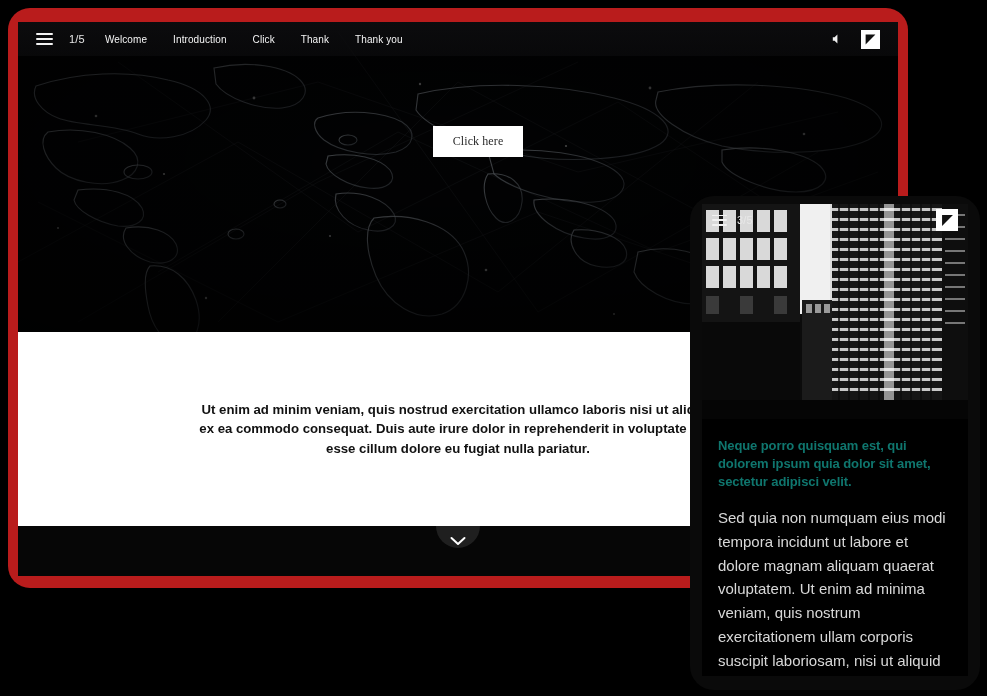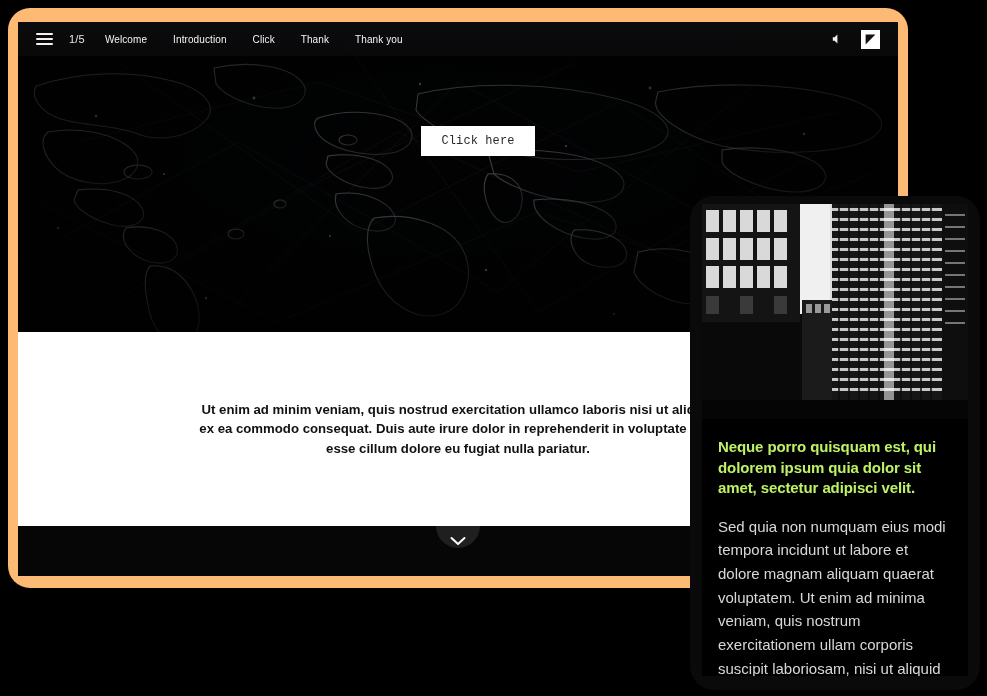--- a/index.html
+++ b/index.html
@@ -7,21 +7,21 @@
     width:987px; height:696px;
     background:#000;
     font-family:"Liberation Sans", sans-serif;
     overflow:hidden;
   }
 
   
   #desktop-device{
     position:absolute; left:8px; top:8px;
     width:900px; height:580px;
-    background:#fdba74;
+    background:#b91c1c;
     border-radius:22px;
     padding:12px 10px;
   }
   #desktop-screen{
     position:absolute; left:10px; top:14px;
     width:880px; height:554px;
     overflow:hidden;
     background:#fff;
   }
 
@@ -83,21 +83,21 @@
     max-width:520px; margin:0 auto;
     text-shadow:0 2px 10px rgba(0,0,0,.6);
   }
   .cta-button{
     display:inline-block;
     margin-top:24px;
     background:#fff; color:#2a2a2a;
     font-size:12px; letter-spacing:.1px;
     padding:8px 20px;
     border:none; cursor:pointer;
-    font-family:Liberation Mono, monospace;
+    font-family:Liberation Serif, serif;
     margin-left:40px;
   }
 
   
   #body-section{
     position:relative;
     width:880px; height:194px;
     background:#fff;
     display:flex; align-items:center; justify-content:center;
   }
@@ -161,21 +161,21 @@
   #mobile-counter{
     color:#e8e8e8; font-size:11px; letter-spacing:.2px;
   }
   #mobile-nav .brand-logo{ margin-left:auto; width:22px; height:22px; }
 
   #mobile-content{
     padding:18px 16px 0 16px;
     background:#000;
   }
   #mobile-title{
-    color:#bef264; font-size:15px; font-weight:700;
+    color:#0f766e; font-size:13px; font-weight:700;
     line-height:1.37; letter-spacing:-.1px;
   }
   #mobile-body{
     color:#d8d8d8; font-size:15px; line-height:1.58;
     margin-top:16px;
   }
   #mobile-controls{
     display:flex; align-items:center;
     margin-top:12px; gap:0;
   }
@@ -409,20 +409,34 @@
             <rect x="243" y="70" width="20" height="2"></rect>
           <rect x="243" y="82" width="20" height="2"></rect>
             <rect x="243" y="94" width="20" height="2"></rect>
           <rect x="243" y="106" width="20" height="2"></rect>
             <rect x="243" y="118" width="20" height="2"></rect>
         </g>
 
         <rect x="0" y="196" width="266" height="19" fill="#050505"></rect>
       </svg>
 
+      <div id="mobile-nav">
+        <div class="hamburger">
+          <span></span>
+            <span></span>
+            <span></span>
+        </div>
+        <div id="mobile-counter">3/5</div>
+        <div class="brand-logo">
+          <svg width="15" height="15" viewBox="0 0 13 13">
+            <rect x="0" y="0" width="13" height="13" fill="#ffffff"></rect>
+            <path d="M1.8 1.8 H11.2 L1.8 11.2 Z" fill="#111111"></path>
+          </svg>
+        </div>
+      </div>
     </div>
 
     <div id="mobile-content">
       <h2 id="mobile-title">Neque porro quisquam est, qui dolorem ipsum quia dolor sit amet, sectetur adipisci velit.</h2>
       <p id="mobile-body">Sed quia non numquam eius modi tempora incidunt ut labore et dolore magnam aliquam quaerat voluptatem. Ut enim ad minima veniam, quis nostrum exercitationem ullam corporis suscipit laboriosam, nisi ut aliquid ex ea commodi consequatur?</p>
       <div id="mobile-controls">
         <button class="cta-button">Click here</button>
         <div id="mobile-arrows">
           <svg class="arrow-btn" width="19" height="14" viewBox="0 0 19 14">
             <path d="M18 7 H2 M8 1.5 L2 7 L8 12.5" stroke="#ffffff" stroke-width="1.5" fill="none" stroke-linecap="round" stroke-linejoin="round"></path>

